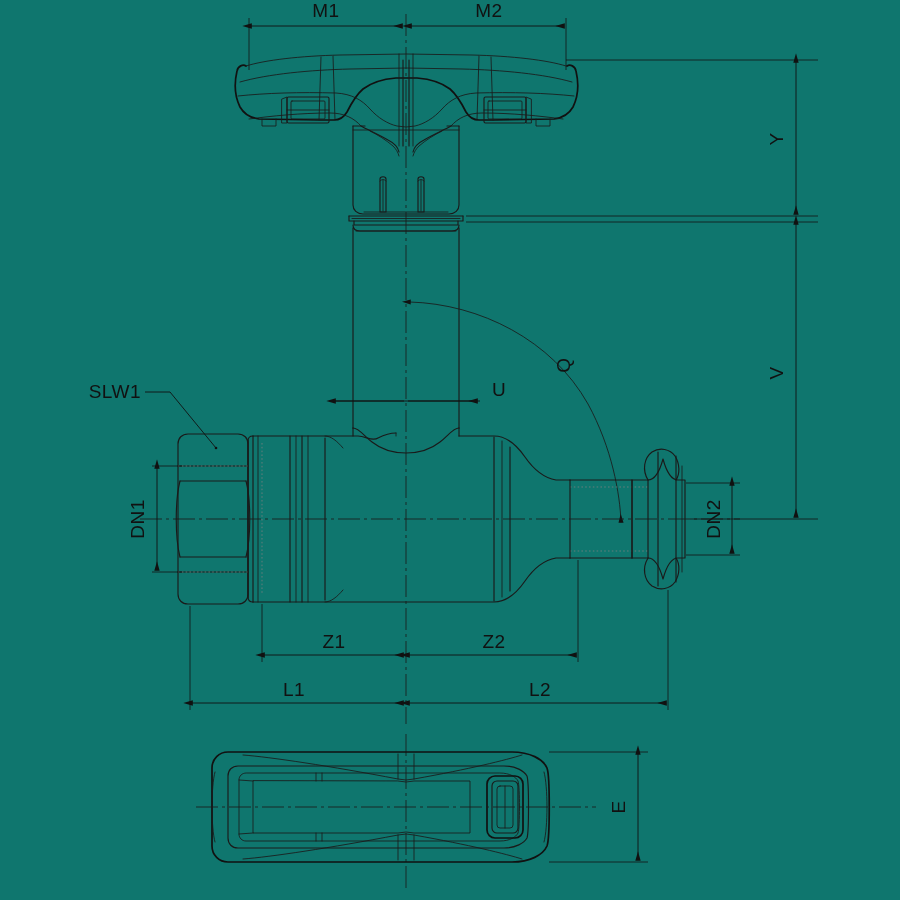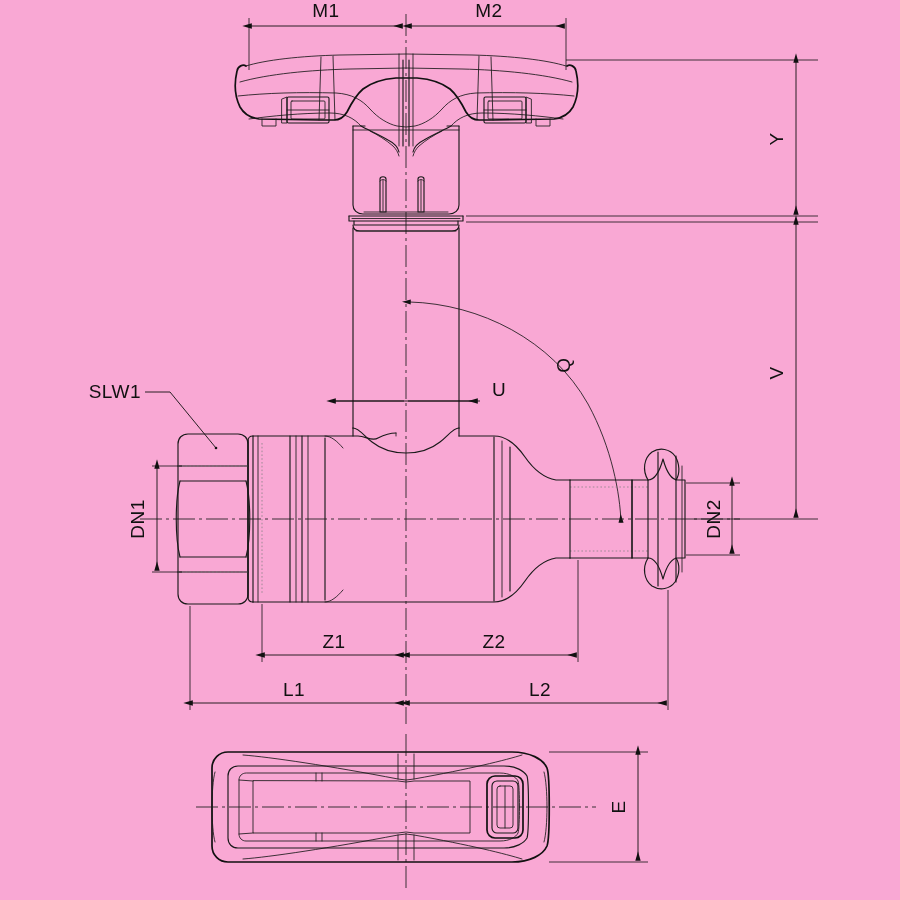--- a/index.html
+++ b/index.html
@@ -11,21 +11,21 @@
   body {
     width: 900px;
     height: 900px;
     font-family: "Liberation Sans", sans-serif;
     overflow: hidden;
   }
   #drawing-root {
     position: relative;
     width: 900px;
     height: 900px;
-    background: #f9a8d4;
+    background: #0f766e;
   }
   svg#drawing-svg {
     display: block;
     width: 900px;
     height: 900px;
   }
   .ln {
     stroke: #1a1a1a;
     fill: none;
     stroke-width: 1.15;

